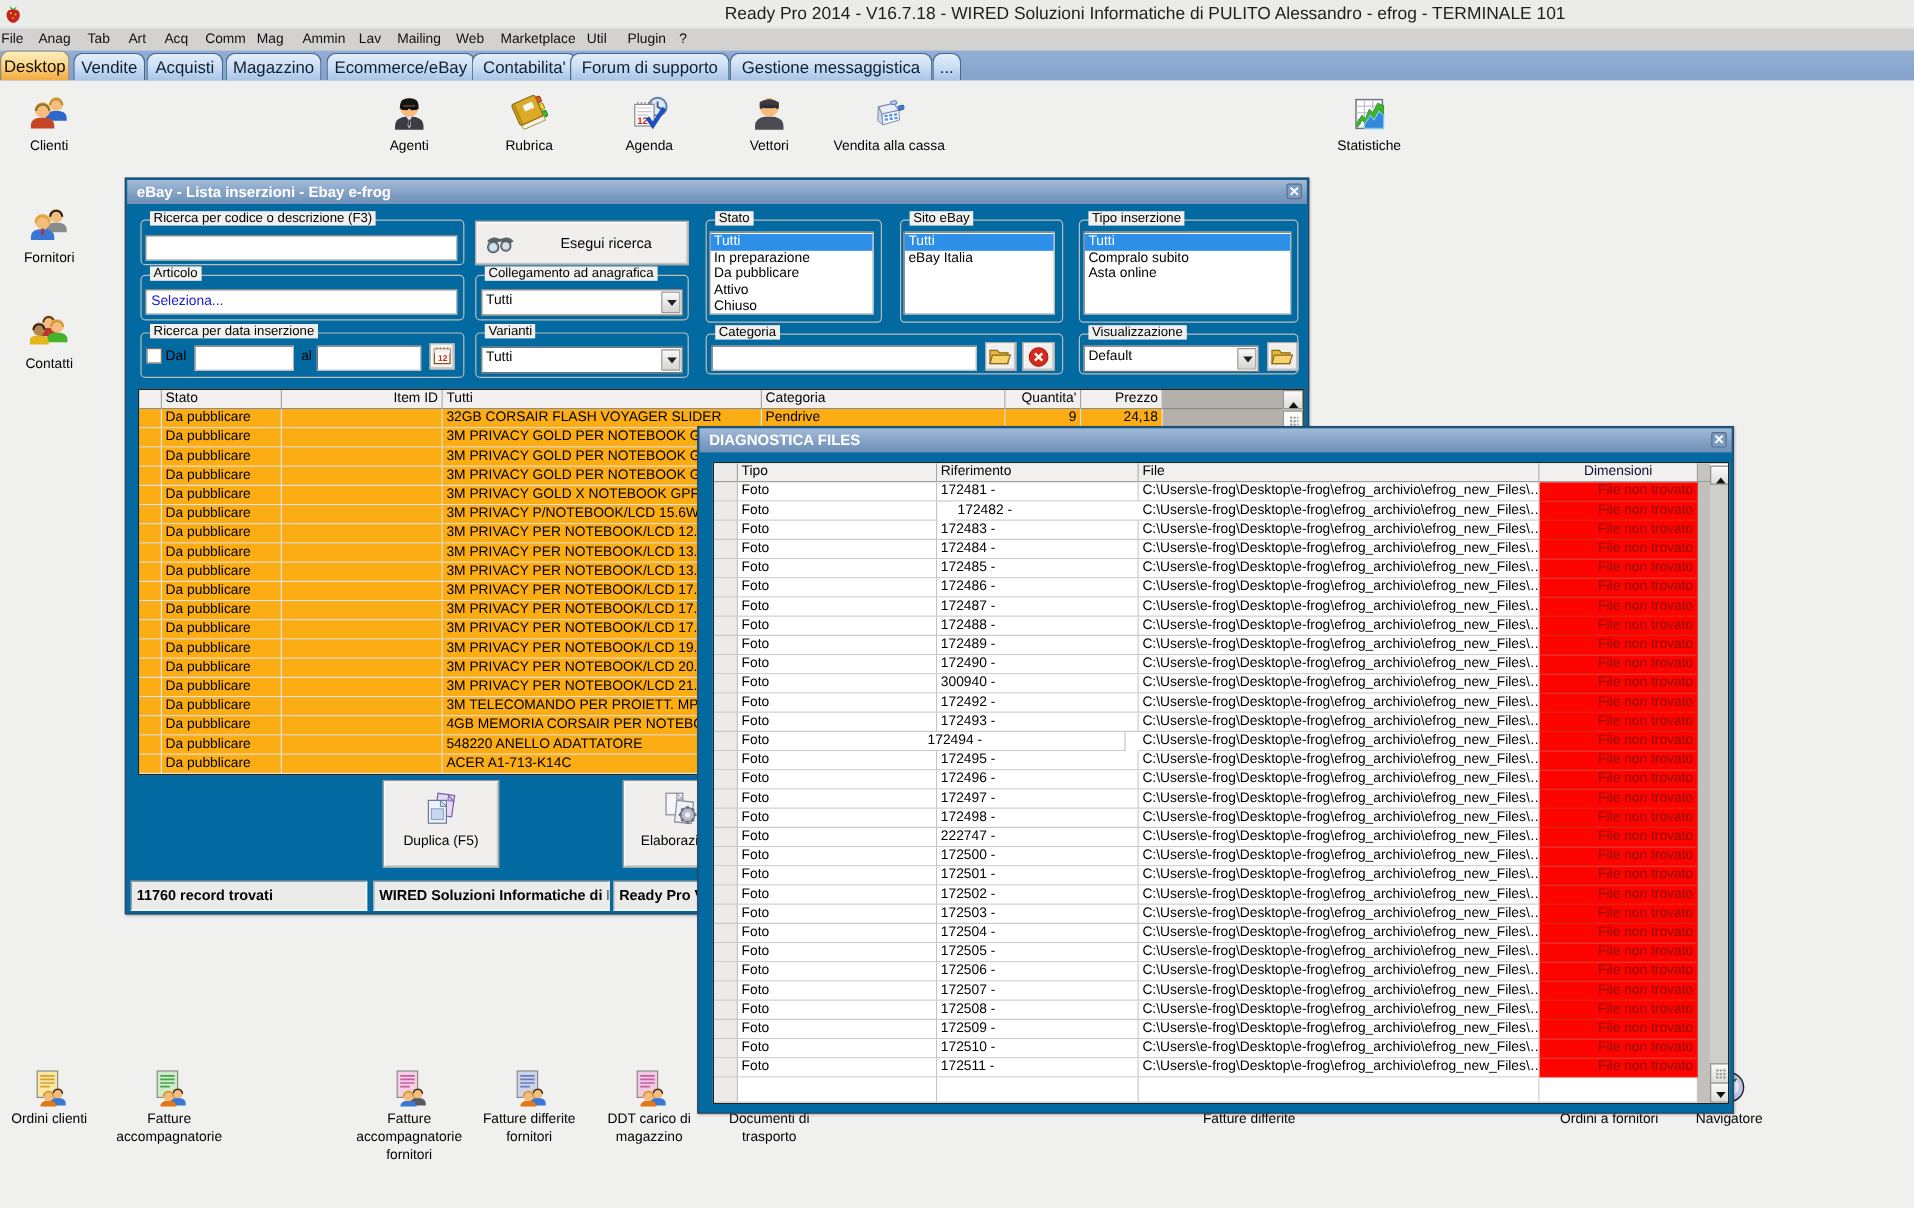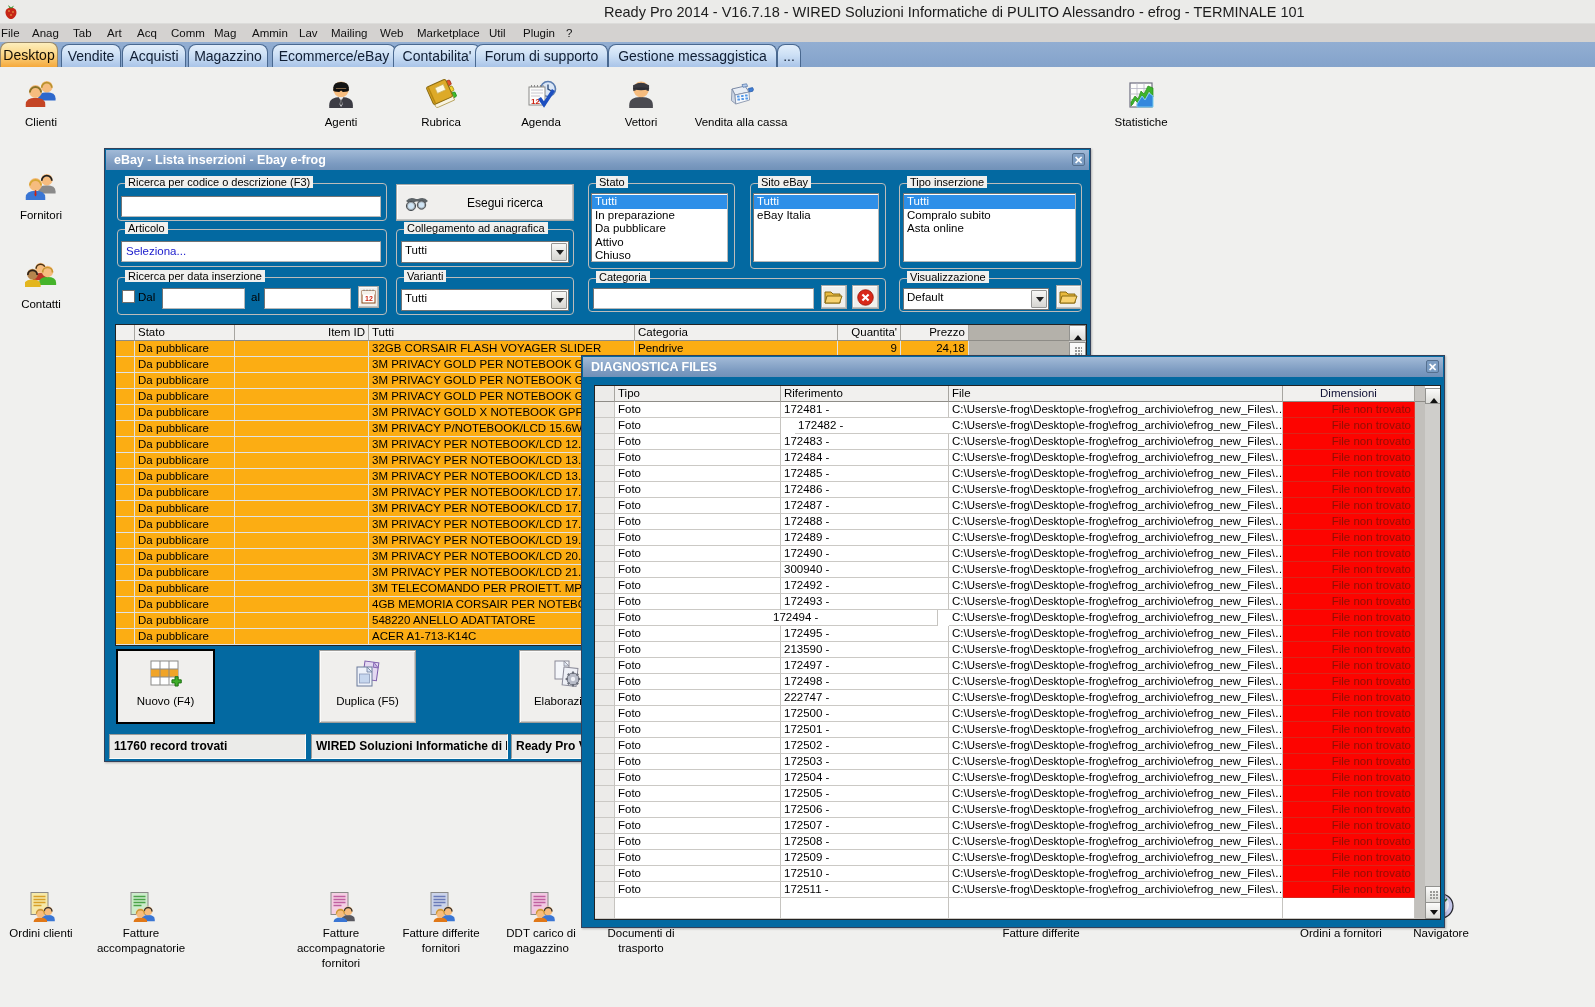--- a/index.html
+++ b/index.html
@@ -602,27 +602,20 @@
       </div>
       <div class="vsb" style="left:953px;top:0;height:320px">
         <div class="sbb" style="top:0">
           <span class="tri-u"></span>
         </div>
         <div class="sbb" style="top:17px;height:80px">
           <span style="position:absolute;left:5px;top:4px;width:7px;height:8px;background:radial-gradient(circle 1px at 1px 1px,#9a9a98 1px,transparent 1px);background-size:3px 3px"></span>
         </div>
       </div>
     </div>
-    <div class="bigbtn" style="left:12px;top:501px;box-shadow:0 0 0 1px #000;border-color:#000;"><svg width="34" height="32" viewBox="0 0 34 32">
-        <rect x="2" y="2" width="27" height="24" fill="#fff" stroke="#8a8a88"></rect>
-        <rect x="2" y="10" width="27" height="8" fill="#f0a428"></rect>
-        <path d="M11,2 V26 M20,2 V26 M2,10 H29 M2,18 H29" stroke="#8a8a88" stroke-width="1" fill="none"></path>
-        <circle cx="26" cy="24" r="7" fill="#fff" fill-opacity="0.1"></circle>
-        <path d="M23,21.6 h5 v-5 h5 v5 h5 v5 h-5 v5 h-5 v-5 h-5 Z" transform="scale(0.62) translate(14,12)" fill="#3fae2a" stroke="#1e7012" stroke-width="1.6"></path>
-      </svg>Nuovo (F4)</div>
     <div class="bigbtn" style="left:214px;top:501px;"><svg width="34" height="32" viewBox="0 0 34 32">
         <g transform="translate(14,2) rotate(8)">
           <rect x="0" y="0" width="14" height="18" fill="#e4d8f2" stroke="#7a5aaa"></rect>
           <path d="M9,0 L14,5 L9,5 Z" fill="#c8b4e4" stroke="#7a5aaa" stroke-width="0.8"></path>
         </g>
         <g transform="translate(6,8)">
           <rect x="0" y="0" width="15" height="19" fill="#eef2fa" stroke="#6a7a9a"></rect>
           <path d="M10,0 L15,5 L10,5 Z" fill="#d4e0f4" stroke="#6a7a9a" stroke-width="0.8"></path>
           <rect x="2.5" y="7" width="10" height="9" fill="#c6d6ee" stroke="#8a9ab8" stroke-width="0.8"></rect>
         </g>
@@ -756,21 +749,21 @@
       <div class="drow" style="left:0;top:240px;width:820px">
         <div class="dc selc" style="left:0;width:20px"></div>
         <div class="dc" style="left:20px;width:166px">Foto</div>
         <div class="dc" style="left:186px;width:168px">172495 -</div>
         <div class="dc" style="left:354px;width:334px">C:\Users\e-frog\Desktop\e-frog\efrog_archivio\efrog_new_Files\…</div>
         <div class="dc red" style="left:688px;width:132px">File non trovato</div>
       </div>
       <div class="drow" style="left:0;top:256px;width:820px">
         <div class="dc selc" style="left:0;width:20px"></div>
         <div class="dc" style="left:20px;width:166px">Foto</div>
-        <div class="dc" style="left:186px;width:168px">213590 -</div>
+        <div class="dc" style="left:186px;width:168px">172496 -</div>
         <div class="dc" style="left:354px;width:334px">C:\Users\e-frog\Desktop\e-frog\efrog_archivio\efrog_new_Files\…</div>
         <div class="dc red" style="left:688px;width:132px">File non trovato</div>
       </div>
       <div class="drow" style="left:0;top:272px;width:820px">
         <div class="dc selc" style="left:0;width:20px"></div>
         <div class="dc" style="left:20px;width:166px">Foto</div>
         <div class="dc" style="left:186px;width:168px">172497 -</div>
         <div class="dc" style="left:354px;width:334px">C:\Users\e-frog\Desktop\e-frog\efrog_archivio\efrog_new_Files\…</div>
         <div class="dc red" style="left:688px;width:132px">File non trovato</div>
       </div>

